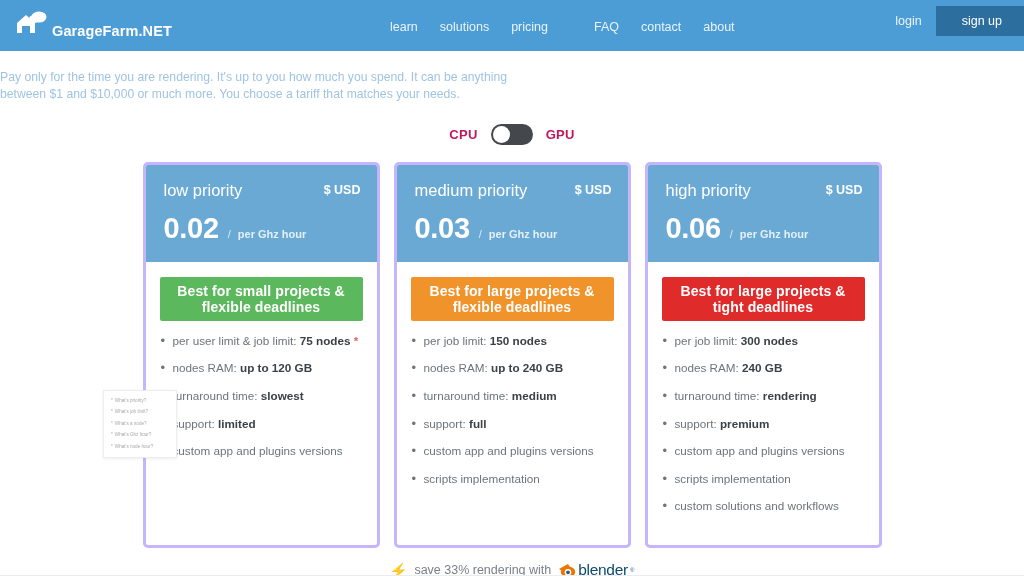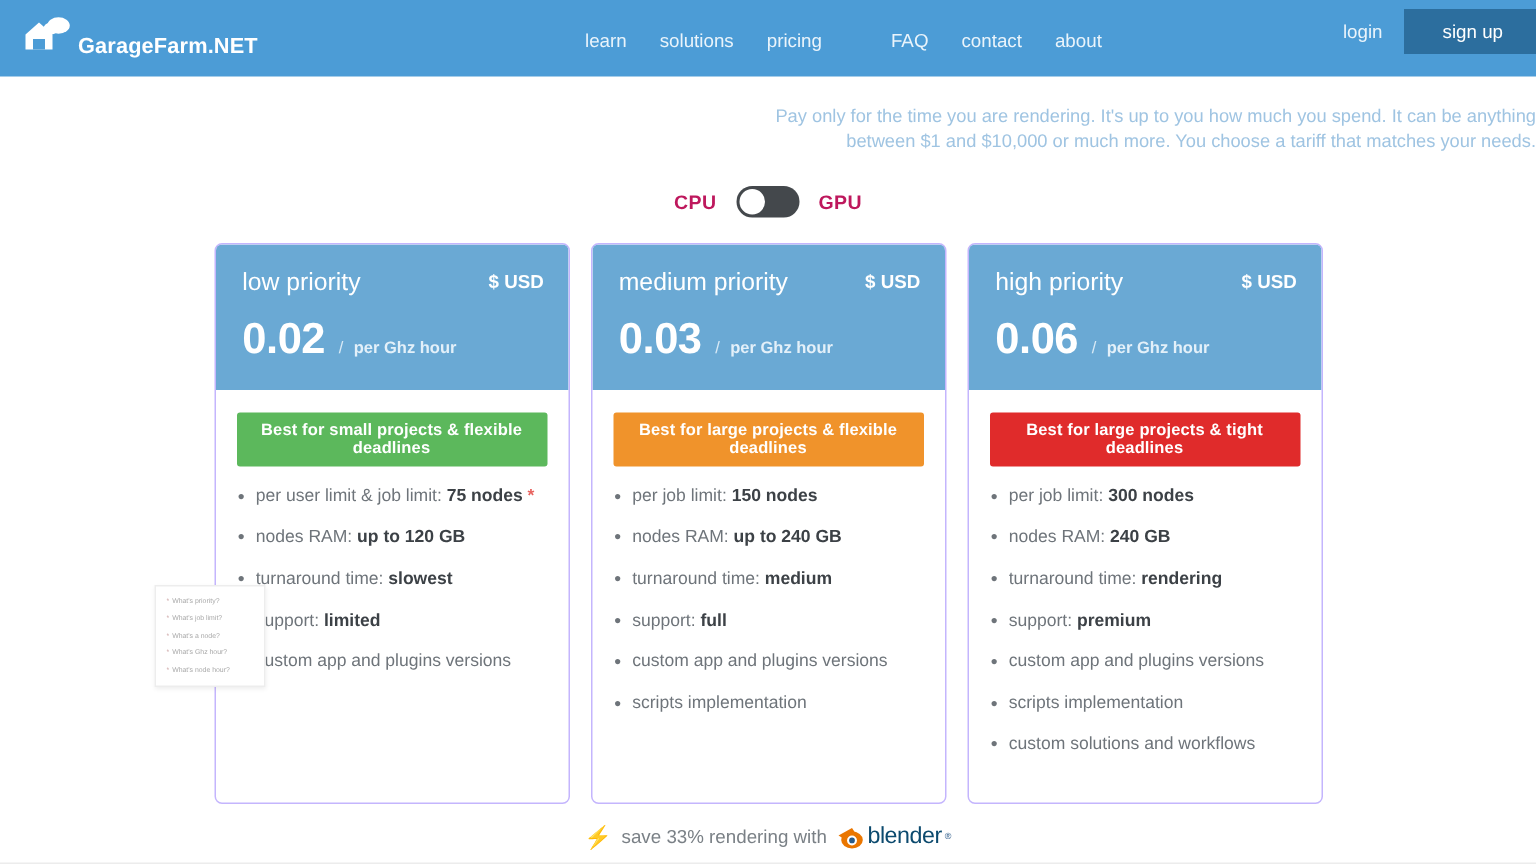--- a/index.html
+++ b/index.html
@@ -71,21 +71,21 @@
     display: flex;
     align-items: center;
     cursor: pointer;
     border: none;
     font-family: "Liberation Sans", sans-serif;
   }
 
   
   .intro {
     margin-top: 18px;
-    text-align: right;
+    text-align: left;
     color: #9fc4e2;
     font-size: 12.2px;
     line-height: 1.42;
   }
 
   
   .toggle-row {
     margin-top: 20px;
     display: flex;
     align-items: center;
@@ -116,21 +116,21 @@
   
   .cards {
     margin-top: 17px;
     display: flex;
     justify-content: center;
     gap: 14px;
   }
   .card {
     width: 237px;
     min-height: 368px;
-    border: 1px solid #c4b5fd;
+    border: 3px solid #c4b5fd;
     border-radius: 5px;
     background: #ffffff;
     overflow: hidden;
     display: flex;
     flex-direction: column;
   }
   .card-head {
     background: #6aa9d4;
     padding: 16px 18px 20px 18px;
     position: relative;
@@ -167,21 +167,21 @@
   .card-unit {
     color: #e3f0f9;
     font-size: 11px;
     font-weight: bold;
   }
   .card-body { padding: 15px 14px 18px 14px; flex: 1; }
   .badge {
     display: block;
     text-align: center;
     color: #ffffff;
-    font-size: 11px;
+    font-size: 14px;
     font-weight: bold;
     padding: 6px 4px;
     border-radius: 2px;
     margin-bottom: 13px;
     letter-spacing: 0.1px;
   }
   .feature-list { list-style: none; }
   .feature-list li {
     position: relative;
     padding-left: 13px;

